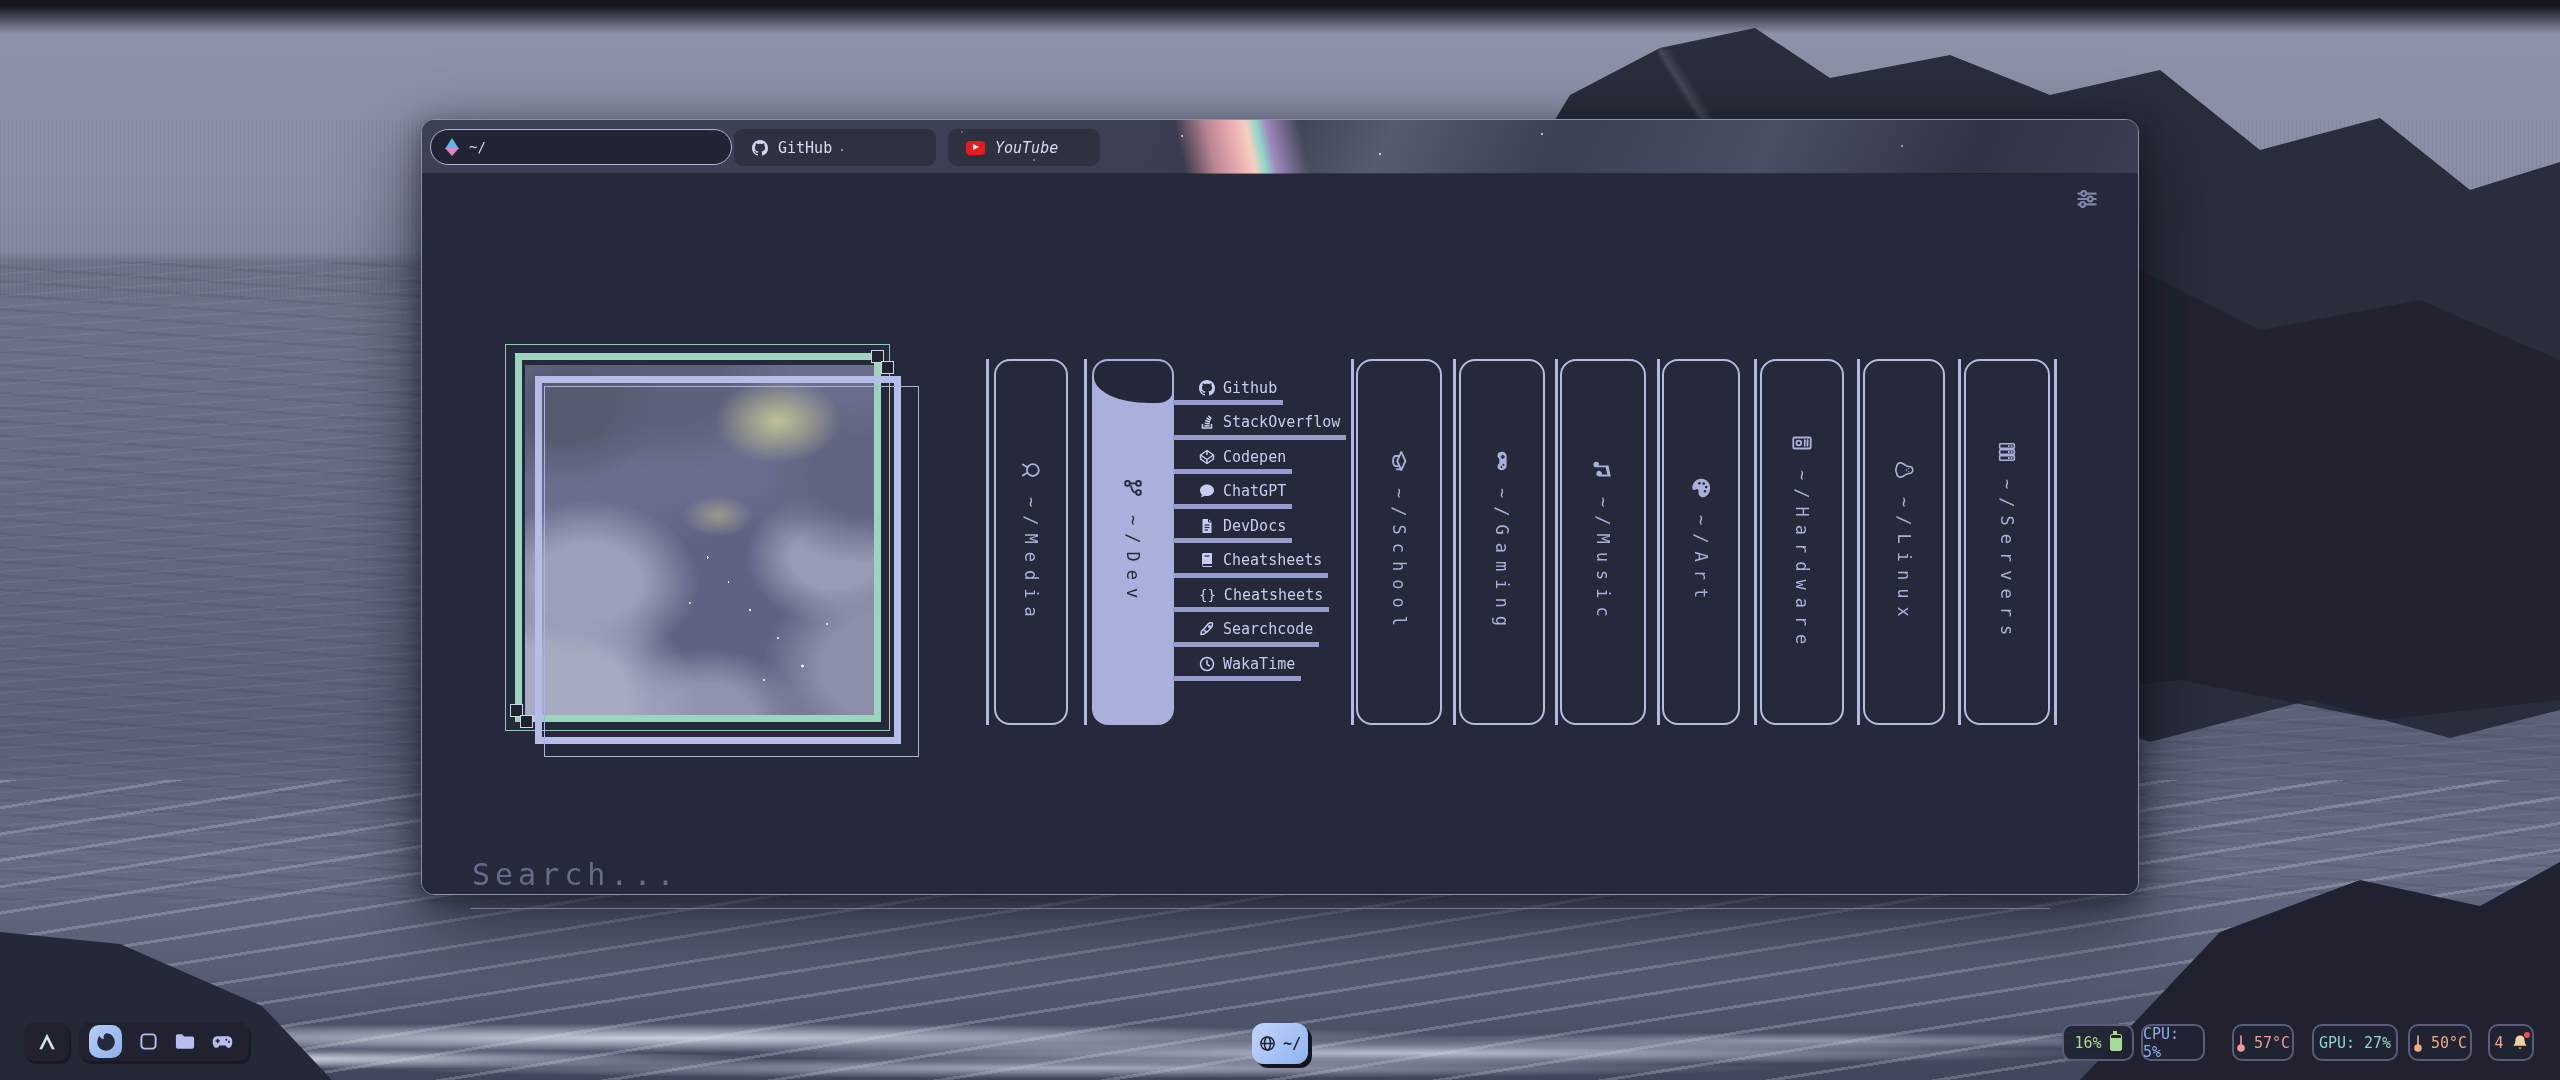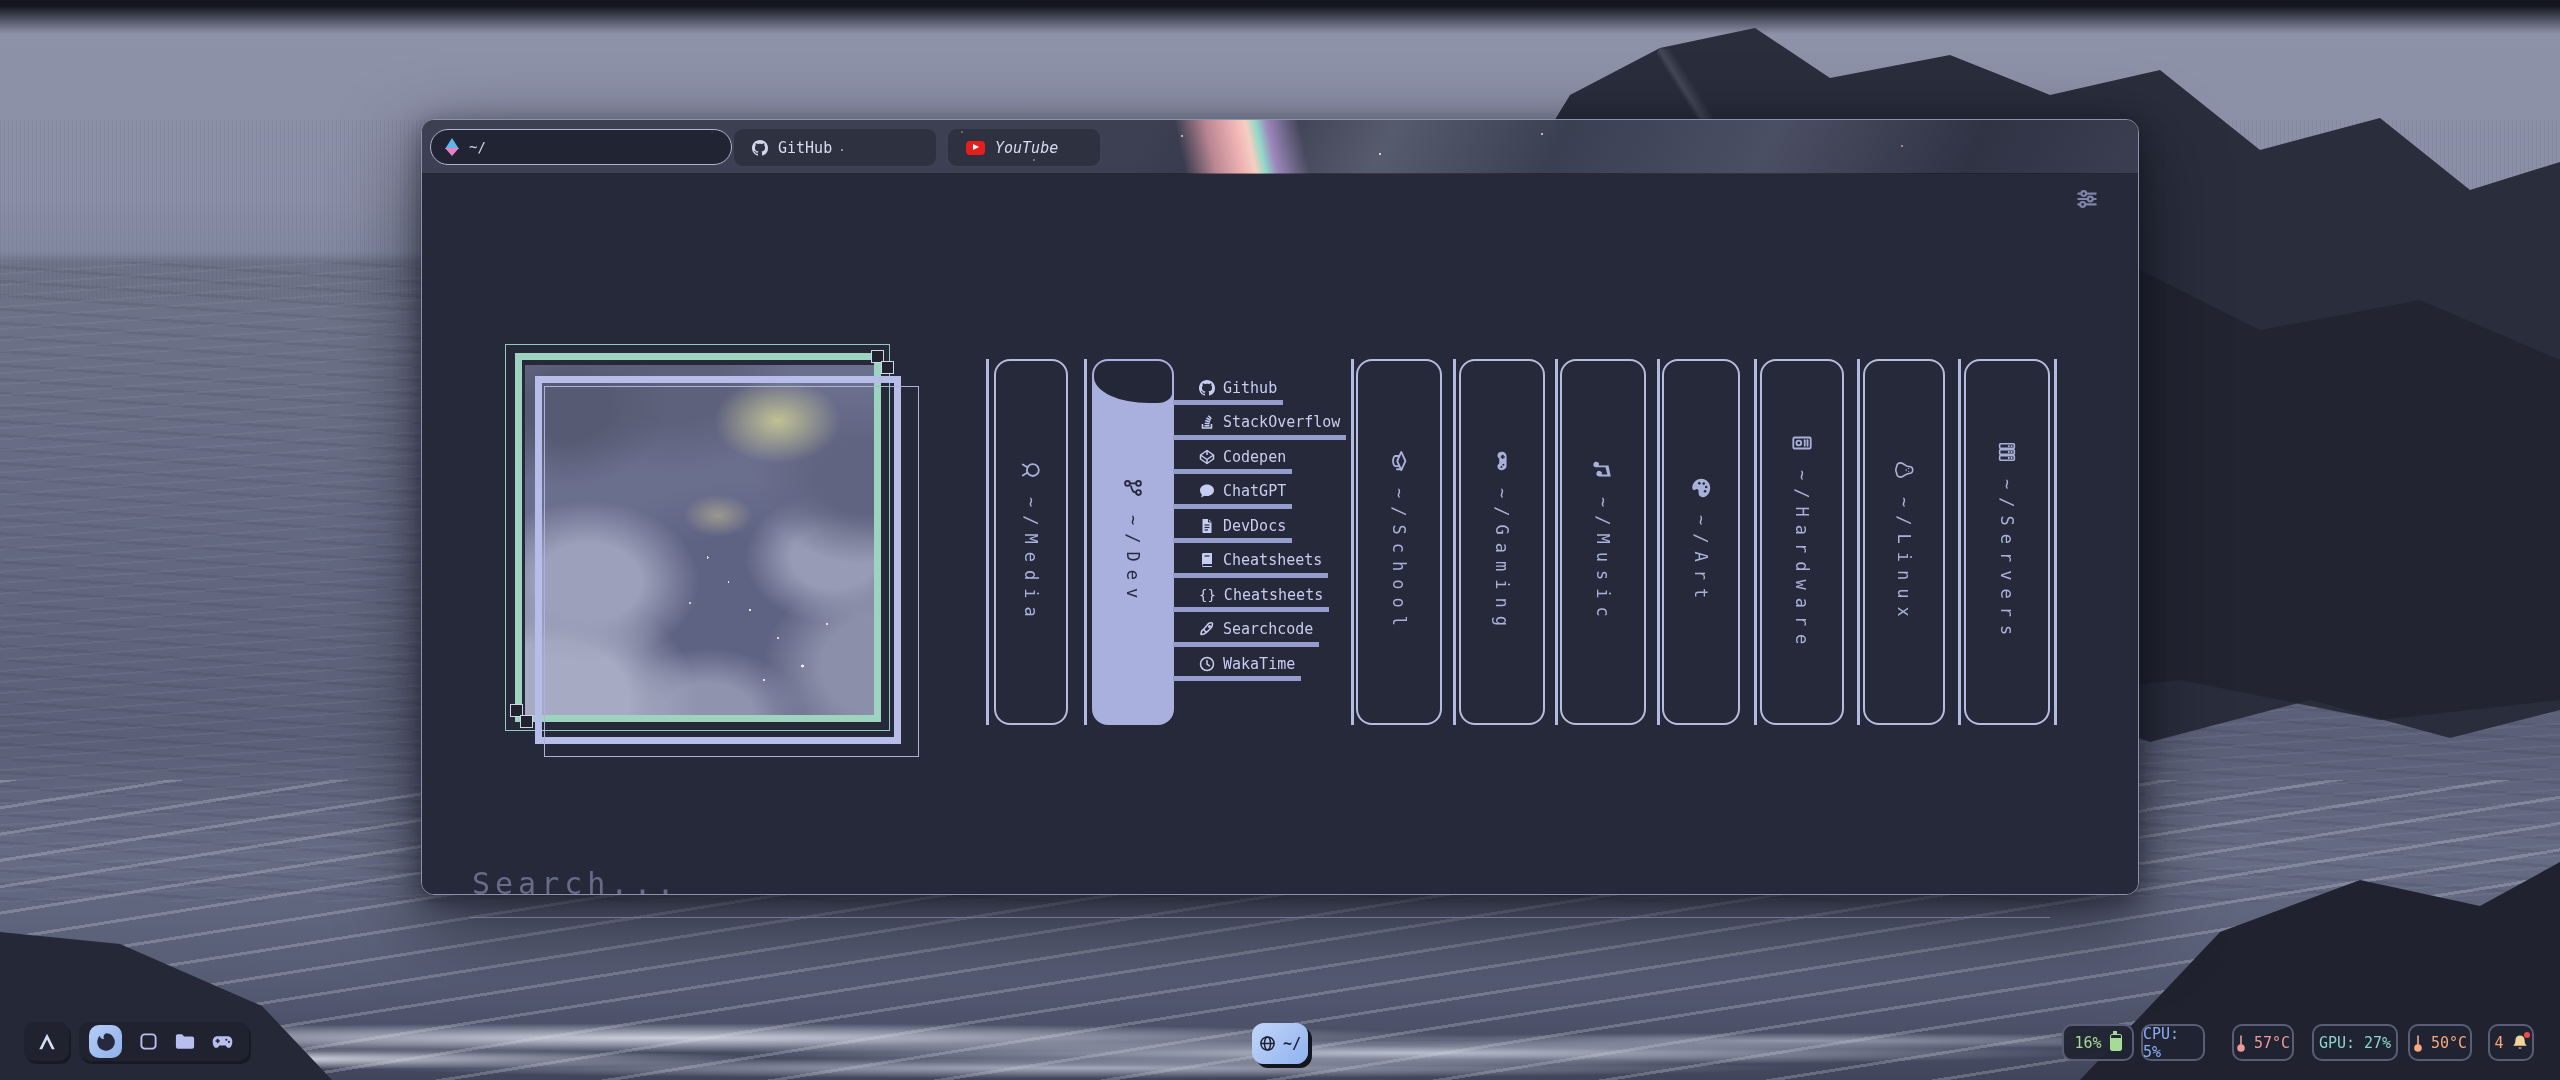--- a/index.html
+++ b/index.html
@@ -135,21 +135,21 @@
 
   
   .links { position:absolute; left:751px; top:203px; display:flex; flex-direction:column; align-items:flex-start; }
   .link-row { position:relative; display:flex; align-items:center; gap:8px; height:21px; padding:0 6px 0 26px;
     color:#c7cdf0; font-size:15px; margin-bottom:13.5px; }
   .link-row::after { content:''; position:absolute; left:0; right:0; bottom:-7px; height:5px; background:#959dce; }
   .link-icon { width:16px; height:16px; flex:0 0 auto; color:#c7cdf0; }
   .braces { font-size:14px; color:#c7cdf0; }
 
   
-  .search-row { position:absolute; left:48px; top:683px; width:1580px;margin-top:9px; }
+  .search-row { position:absolute; left:48px; top:683px; width:1580px; }
   .search-input { width:100%; background:transparent; border:none; border-bottom:1px solid #73789a;
     font-family:"DejaVu Sans Mono", monospace; font-size:30px; letter-spacing:5px; color:#cdd3ee;
     padding:0 0 16px 2px; outline:none; }
   .search-input::placeholder { color:#666b8a; }
 
   
   .bar-btn { position:absolute; background:#20232f; border-radius:10px; box-shadow:2px 3px 0 rgba(12,14,22,.55); }
   .launcher { left:24px; top:1022px; width:45px; height:39px; display:flex; align-items:center; justify-content:center; }
   .dock { left:79px; top:1022px; width:170px; height:39px; display:flex; align-items:center; gap:17px; padding:0 10px; }
   .dock-ff { width:33px; height:33px; border-radius:10px; background:linear-gradient(135deg,#b6cdf6,#8fb1ec);

